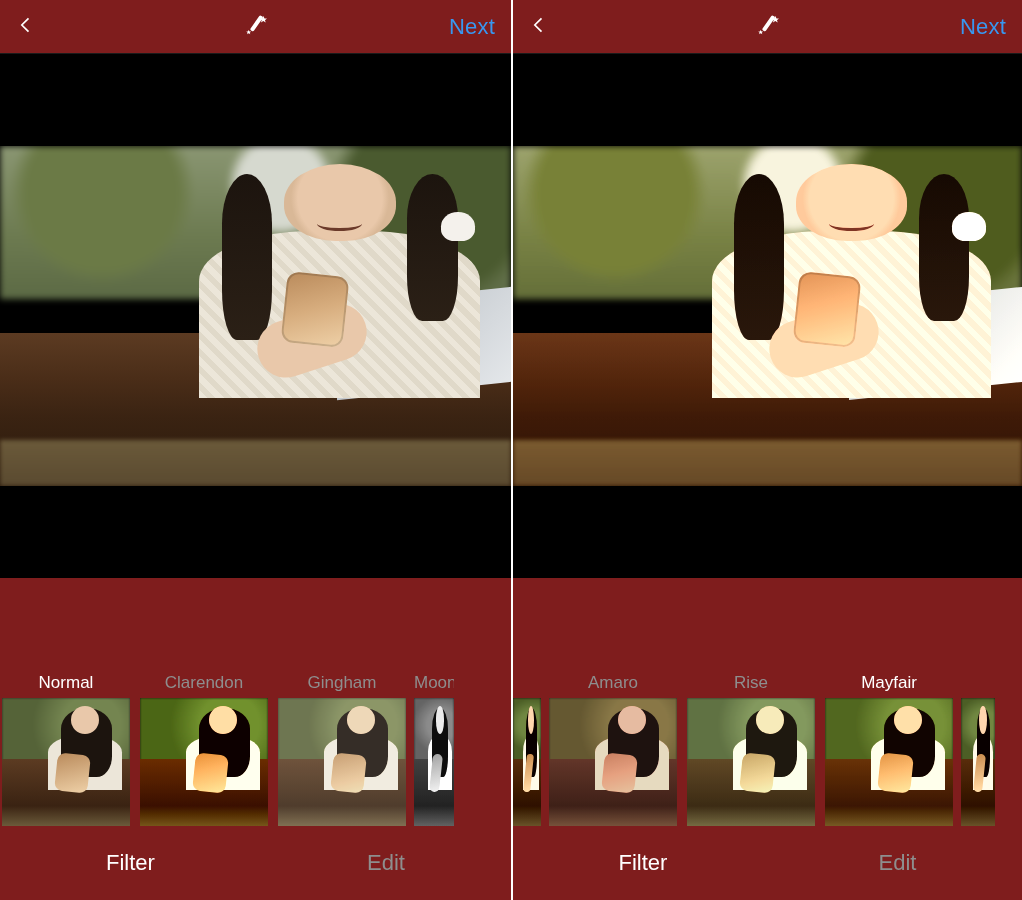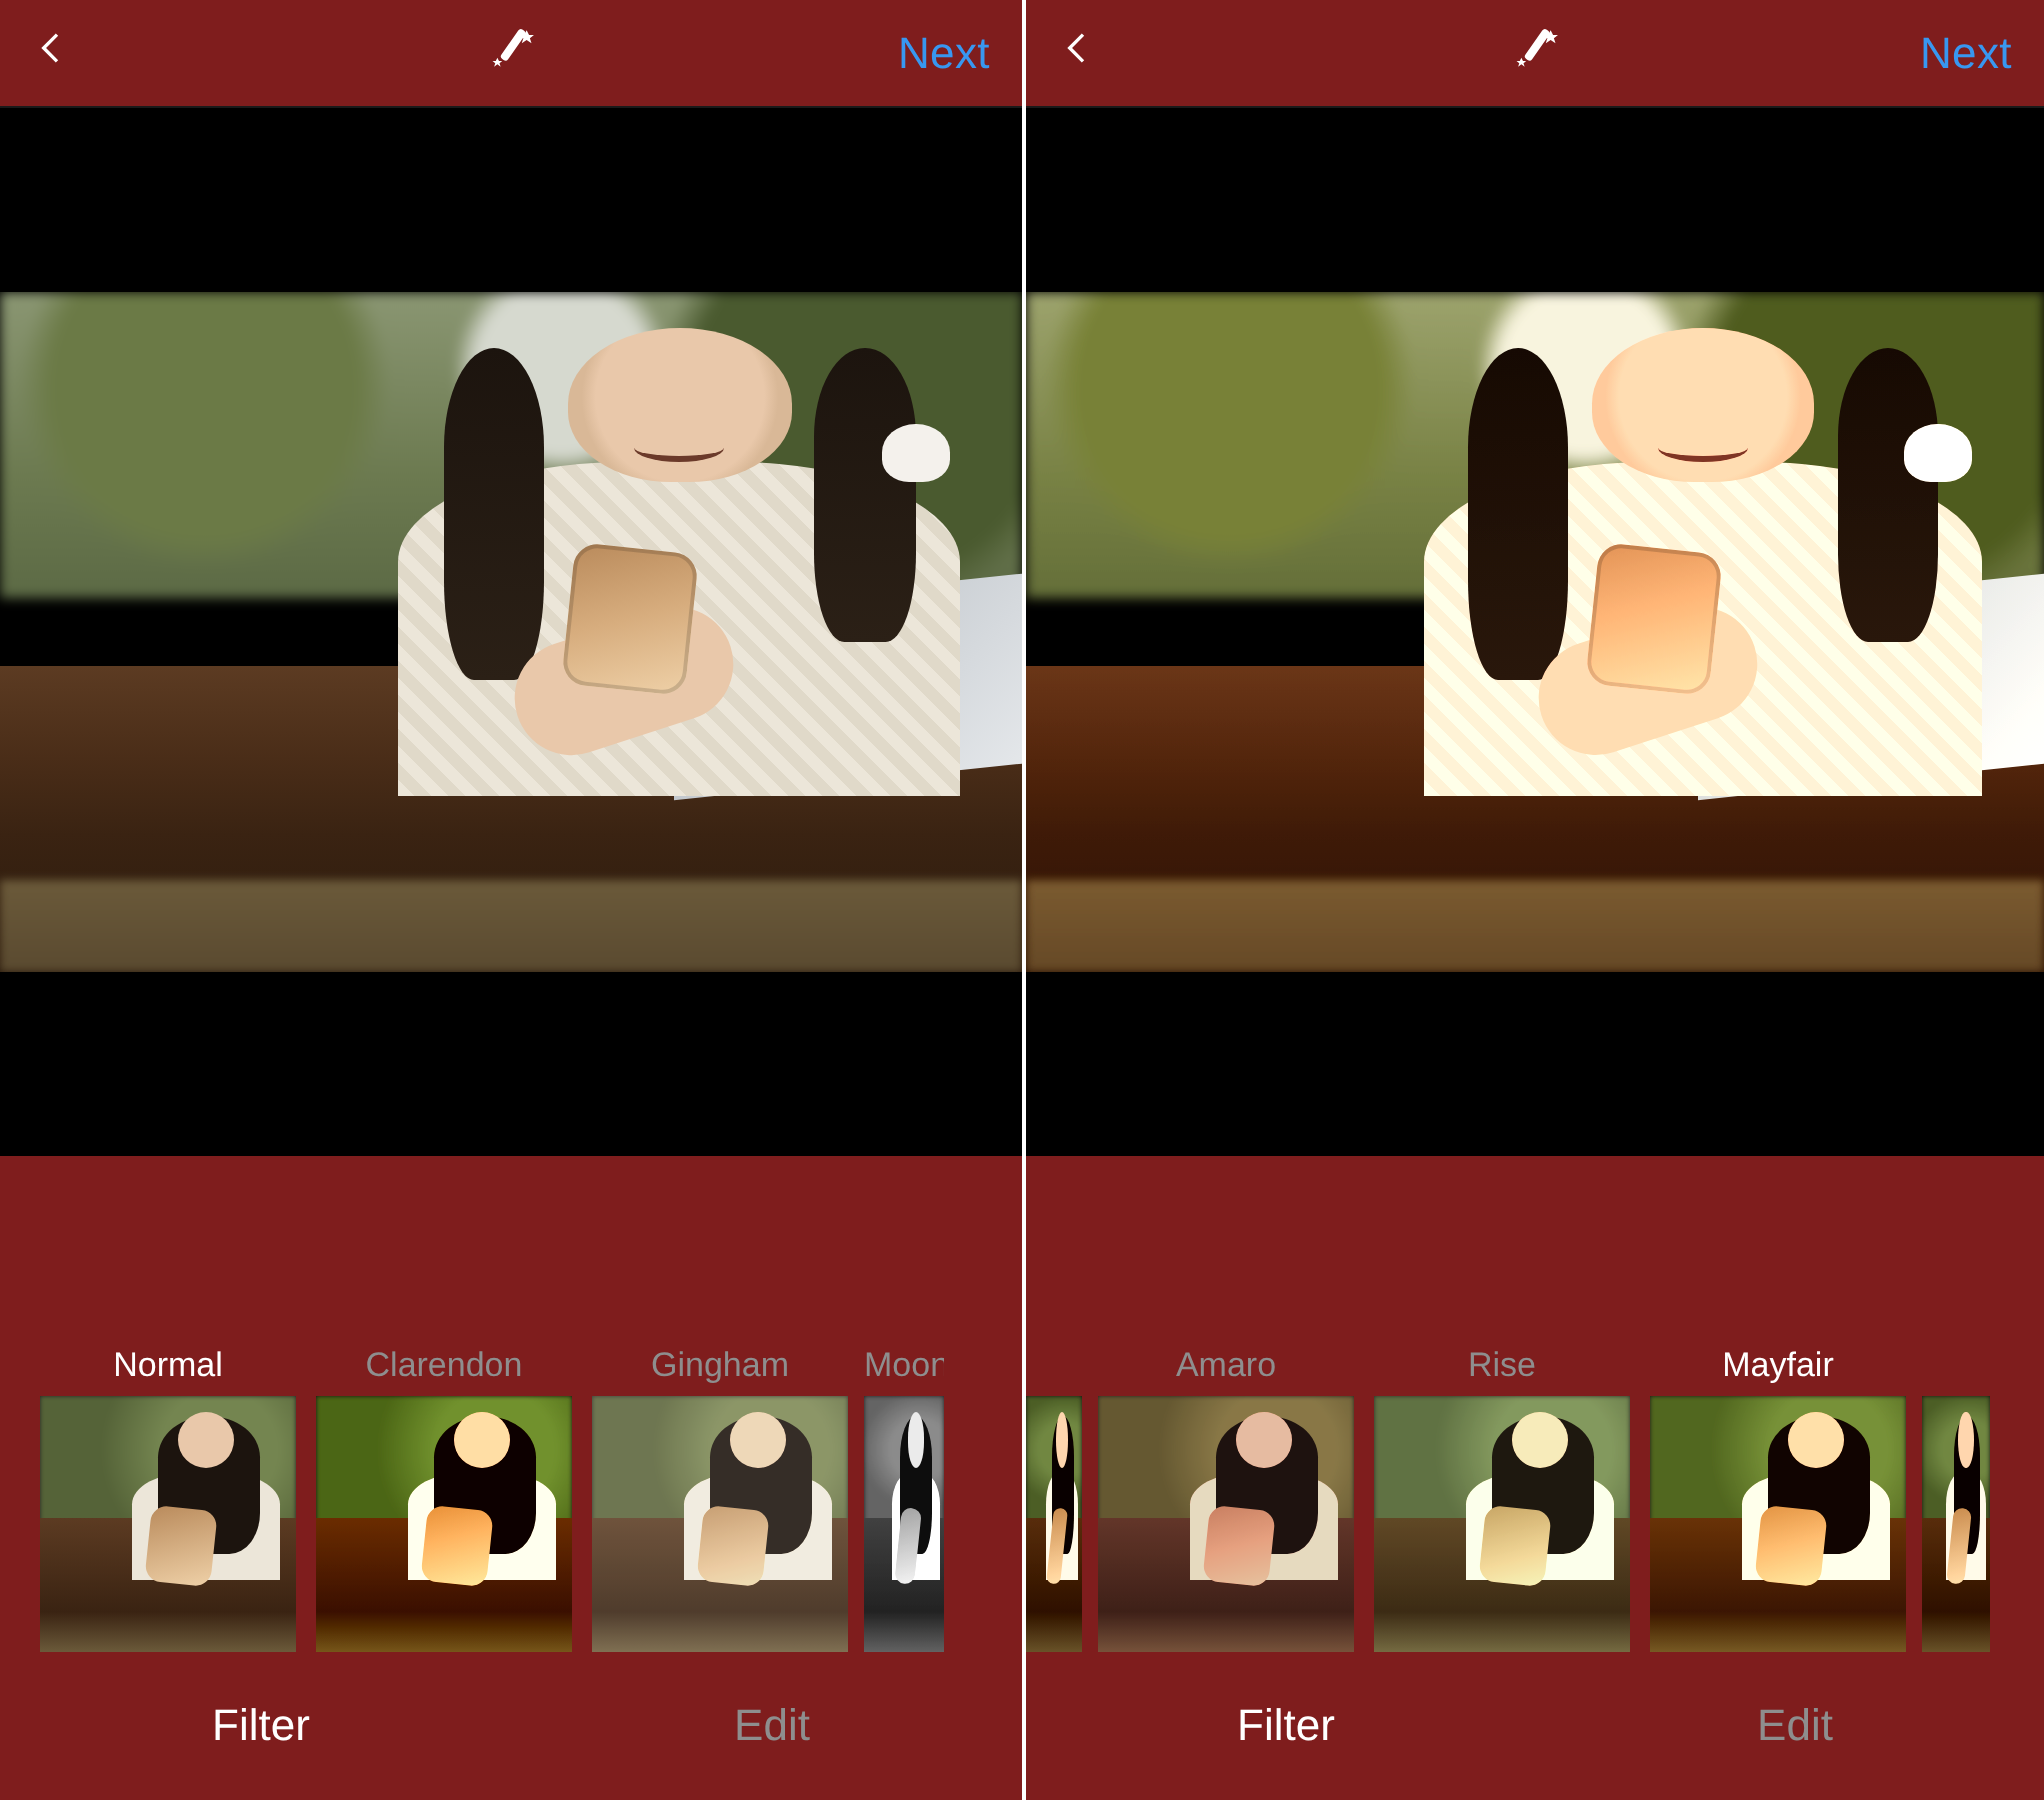--- a/index.html
+++ b/index.html
@@ -119,21 +119,21 @@
   }
   
   .phone.b .photo { filter: saturate(1.4) contrast(1.1) sepia(.15) hue-rotate(-6deg) brightness(1.05); }
   
   .filters-area { flex:1; display:flex; flex-direction:column; justify-content:flex-end; }
   .filters {
     height: 160px;
     display:flex;
     align-items:flex-end;
     overflow:hidden;
-    padding-left:18px;
+    padding-left:0;
   }
   .fitem{
     flex:0 0 132px;
     margin-right:6px;
     display:flex;
     flex-direction:column;
     align-items:center;
   }
   .fitem .flabel{
     font-size:17px;

